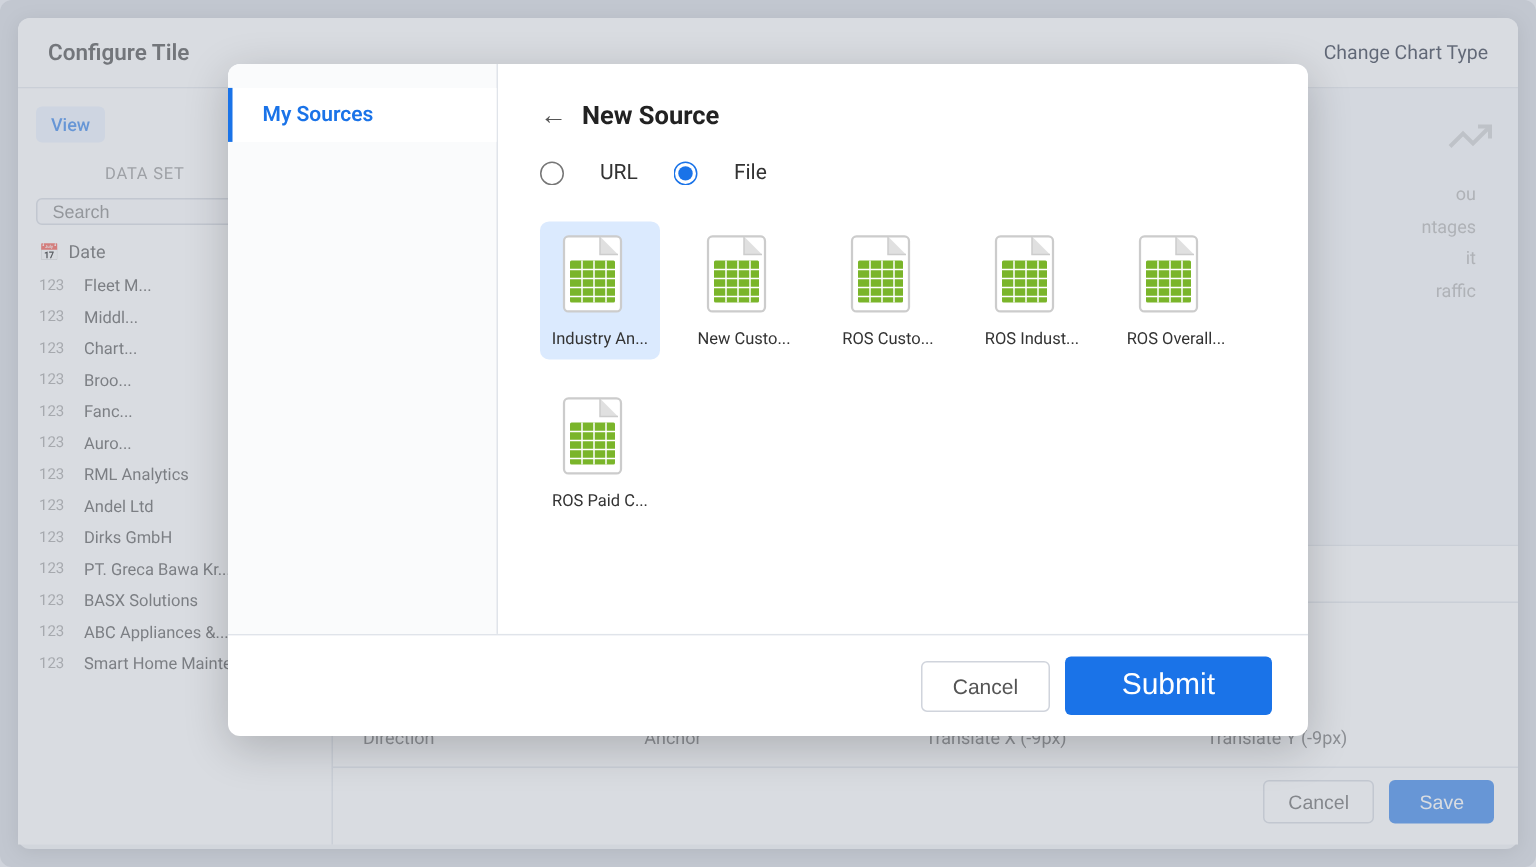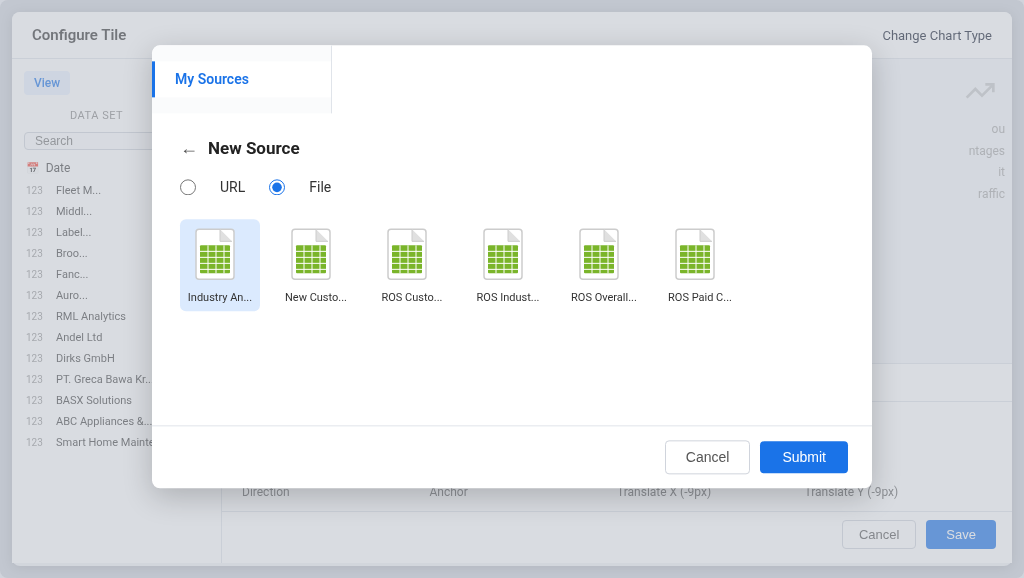--- a/index.html
+++ b/index.html
@@ -253,21 +253,20 @@
       border-radius: 8px;
       box-shadow: 0 8px 30px rgba(0,0,0,0.2);
       width: 720px;
       z-index: 20;
       overflow: hidden;
     }
 
     .modal-inner {
       display: flex;
       height: 380px;
-      flex-direction: column;
     }
 
     
     .modal-nav {
       width: 180px;
       border-right: 1px solid #e0e4ea;
       background: #fafbfc;
       padding: 16px 0;
     }
 
@@ -389,26 +388,26 @@
       padding: 8px 20px;
       border: 1px solid #d0d4dc;
       border-radius: 4px;
       background: white;
       font-size: 14px;
       color: #555;
       cursor: pointer;
     }
 
     .btn-submit {
-      padding: 8px 22px;
+      padding: 8px 38px;
       border: none;
       border-radius: 4px;
       background: #1a73e8;
       color: white;
-      font-size: 14px;
+      font-size: 20px;
       cursor: pointer;
       font-weight: 500;
     }
 
     
     .chart-icon {
       position: absolute;
       top: 16px;
       right: 16px;
       width: 32px;
@@ -455,21 +454,21 @@
       <div class="data-row">
         <span class="prefix">123</span>
         <span>Fleet M...</span>
       </div>
       <div class="data-row">
         <span class="prefix">123</span>
         <span>Middl...</span>
       </div>
       <div class="data-row">
         <span class="prefix">123</span>
-        <span>Label...</span>
+        <span>Chart...</span>
       </div>
       <div class="data-row">
         <span class="prefix">123</span>
         <span>Broo...</span>
       </div>
       <div class="data-row">
         <span class="prefix">123</span>
         <span>Fanc...</span>
       </div>
       <div class="data-row">
@@ -509,21 +508,21 @@
     <div class="main-content">
       <div class="chart-area">
 
         <div class="chart-icon">
           <svg viewBox="0 0 24 24" fill="none" stroke="#888" stroke-width="2">
             <polyline points="22,7 13.5,15.5 8.5,10.5 2,17"></polyline>
             <polyline points="16,7 22,7 22,13"></polyline>
           </svg>
         </div>
 
-        <div style="position:absolute; right:7px; top:60px; font-size:12px; color:#aaa; text-align:right; line-height:1.8;">
+        <div style="position:absolute; right:28px; top:60px; font-size:12px; color:#aaa; text-align:right; line-height:1.8;">
           <div>ou</div>
           <div>ntages</div>
           <div>it</div>
           <div>raffic</div>
         </div>
       </div>
       <div class="bottom-panel">
         <div class="bottom-tabs">
           <div class="bottom-tab active">
             <span>Chart Properties</span>

